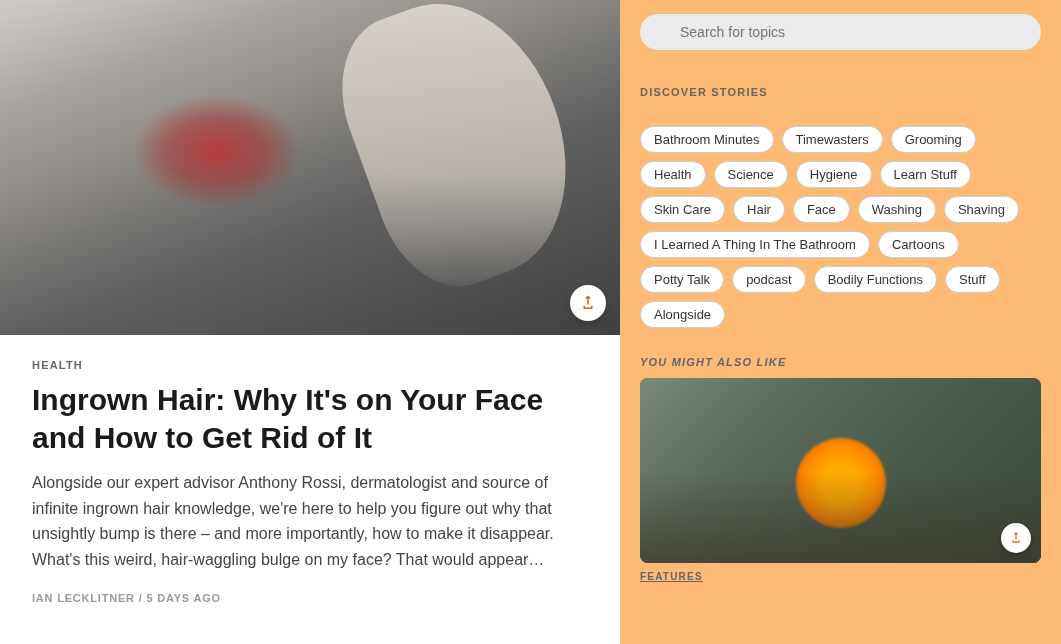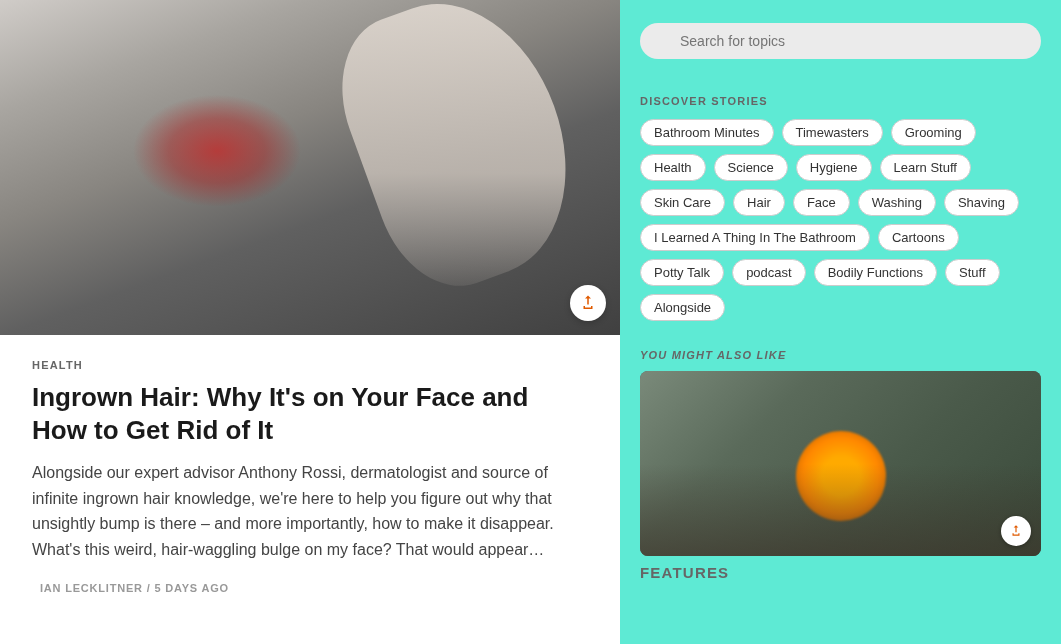--- a/index.html
+++ b/index.html
@@ -90,49 +90,48 @@
     .article-category {
       font-size: 11px;
       font-weight: 700;
       letter-spacing: 1.2px;
       color: #666;
       text-transform: uppercase;
       margin-bottom: 10px;
     }
 
     .article-title {
-      font-size: 26px;
+      font-size: 30px;
       font-weight: 800;
       color: #1a1a1a;
       line-height: 1.25;
       margin-bottom: 14px;
     }
 
     .article-excerpt {
       font-size: 16px;
       color: #444;
       line-height: 1.6;
       margin-bottom: 20px;
     }
 
     .article-meta {
       font-size: 11px;
       font-weight: 600;
       letter-spacing: 0.8px;
       color: #999;
       text-transform: uppercase;
-      margin-left: 8px;
     }
 
     
     .right-panel {
       flex: 1;
-      padding: 23px 20px;
+      padding: 14px 20px;
       overflow-y: auto;
-      background: #5eead4;
+      background: #fdba74;
     }
 
     .search-bar {
       width: 100%;
       background: #ebebeb;
       border: none;
       border-radius: 24px;
       padding: 10px 16px 10px 40px;
       font-size: 14px;
       color: #666;
@@ -154,21 +153,21 @@
       color: #aaa;
       pointer-events: none;
     }
 
     .section-label {
       font-size: 11px;
       font-weight: 700;
       letter-spacing: 1.2px;
       color: #666;
       text-transform: uppercase;
-      margin-bottom: 12px;
+      margin-bottom: 28px;
     }
 
     .tags-container {
       display: flex;
       flex-wrap: wrap;
       gap: 8px;
       margin-bottom: 28px;
     }
 
     .tag {
@@ -250,26 +249,27 @@
       box-shadow: 0 1px 4px rgba(0,0,0,0.3);
     }
 
     .rec-share-btn svg {
       width: 14px;
       height: 14px;
       fill: #e05a00;
     }
 
     .features-label {
-      font-size: 15px;
+      font-size: 10px;
       font-weight: 700;
       letter-spacing: 1.2px;
       color: #666;
       text-transform: uppercase;
       padding: 8px 0 4px;
+      text-decoration: underline;
     }
   </style>
 </head>
 <body>
 
 <div class="left-panel">
   <div class="article-image-container">
     <div class="article-image"></div>
     <button class="share-btn">
       <svg viewBox="0 0 24 24">

